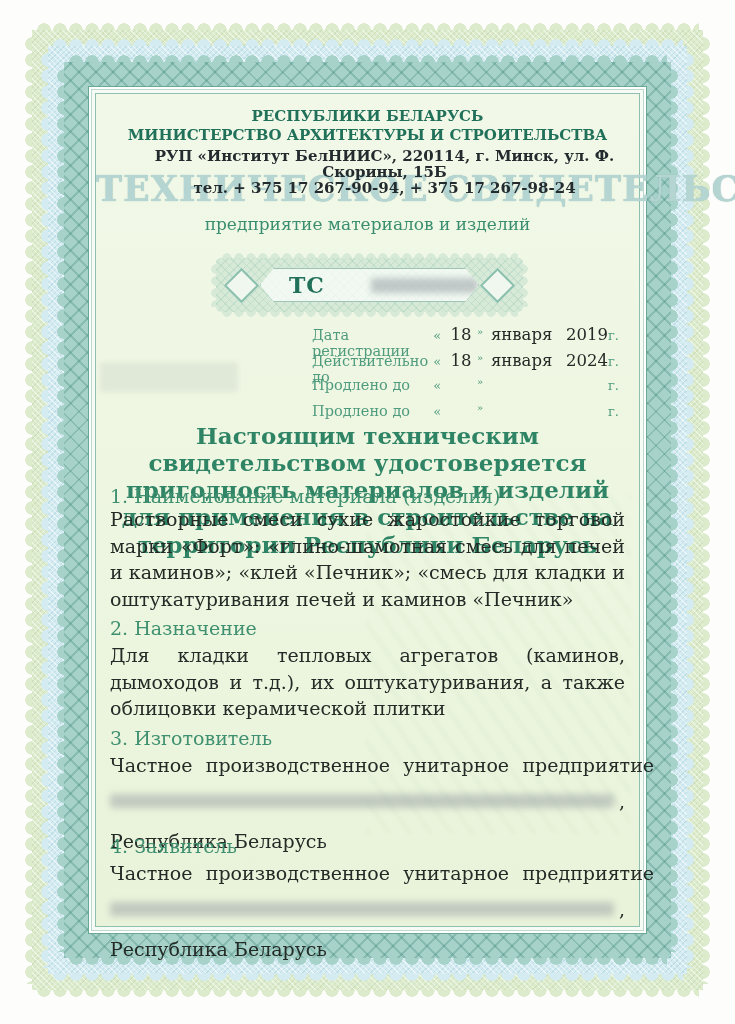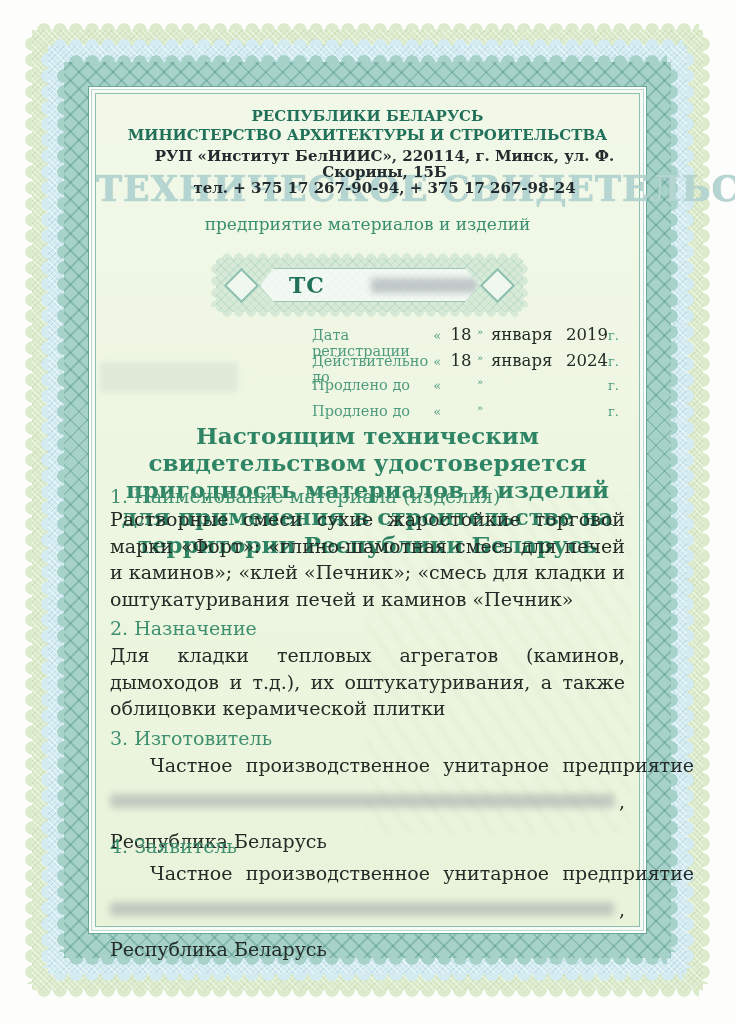--- a/index.html
+++ b/index.html
@@ -141,21 +141,21 @@
     position:absolute; top:328px; left:8px; right:8px; text-align:center;
     color:#2e8465; font-weight:700; font-size:23px; line-height:1.18;
   }
   .section-label { position:absolute; left:14px; right:14px; color:#3f9070; font-size:19px; }
   .section-body  { position:absolute; left:14px; right:14px; color:#242a26; font-size:19px; line-height:1.4; text-align:justify; }
   .lbl1{top:391px;} .bod1{top:412px;}
   .lbl2{top:523px;} .bod2{top:548px;}
   .lbl3{top:633px;} .bod3{top:658px;}
   .lbl4{top:741px;} .bod4{top:766px;}
 
-  .org-line1 { display:flex; justify-content:space-between; align-items:center; white-space:nowrap;margin-left:40px; }
+  .org-line1 { display:flex; justify-content:space-between; align-items:center; white-space:nowrap; }
   .org-line1 .txt { word-spacing:.38em; }
   .blur-short { width:168px; height:14px; background:#8f969c; opacity:.5; filter:blur(3.5px); border-radius:2px; margin-left:12px; }
   .org-line2 { display:flex; align-items:center; margin-top:9px; }
   .blur-long { flex:1; height:14px; background:#8f969c; opacity:.45; filter:blur(3.5px); border-radius:2px; margin-right:5px; }
   .org-line3 { margin-top:14px; }
 </style>
 </head>
 <body>
 
 <div class="page">

